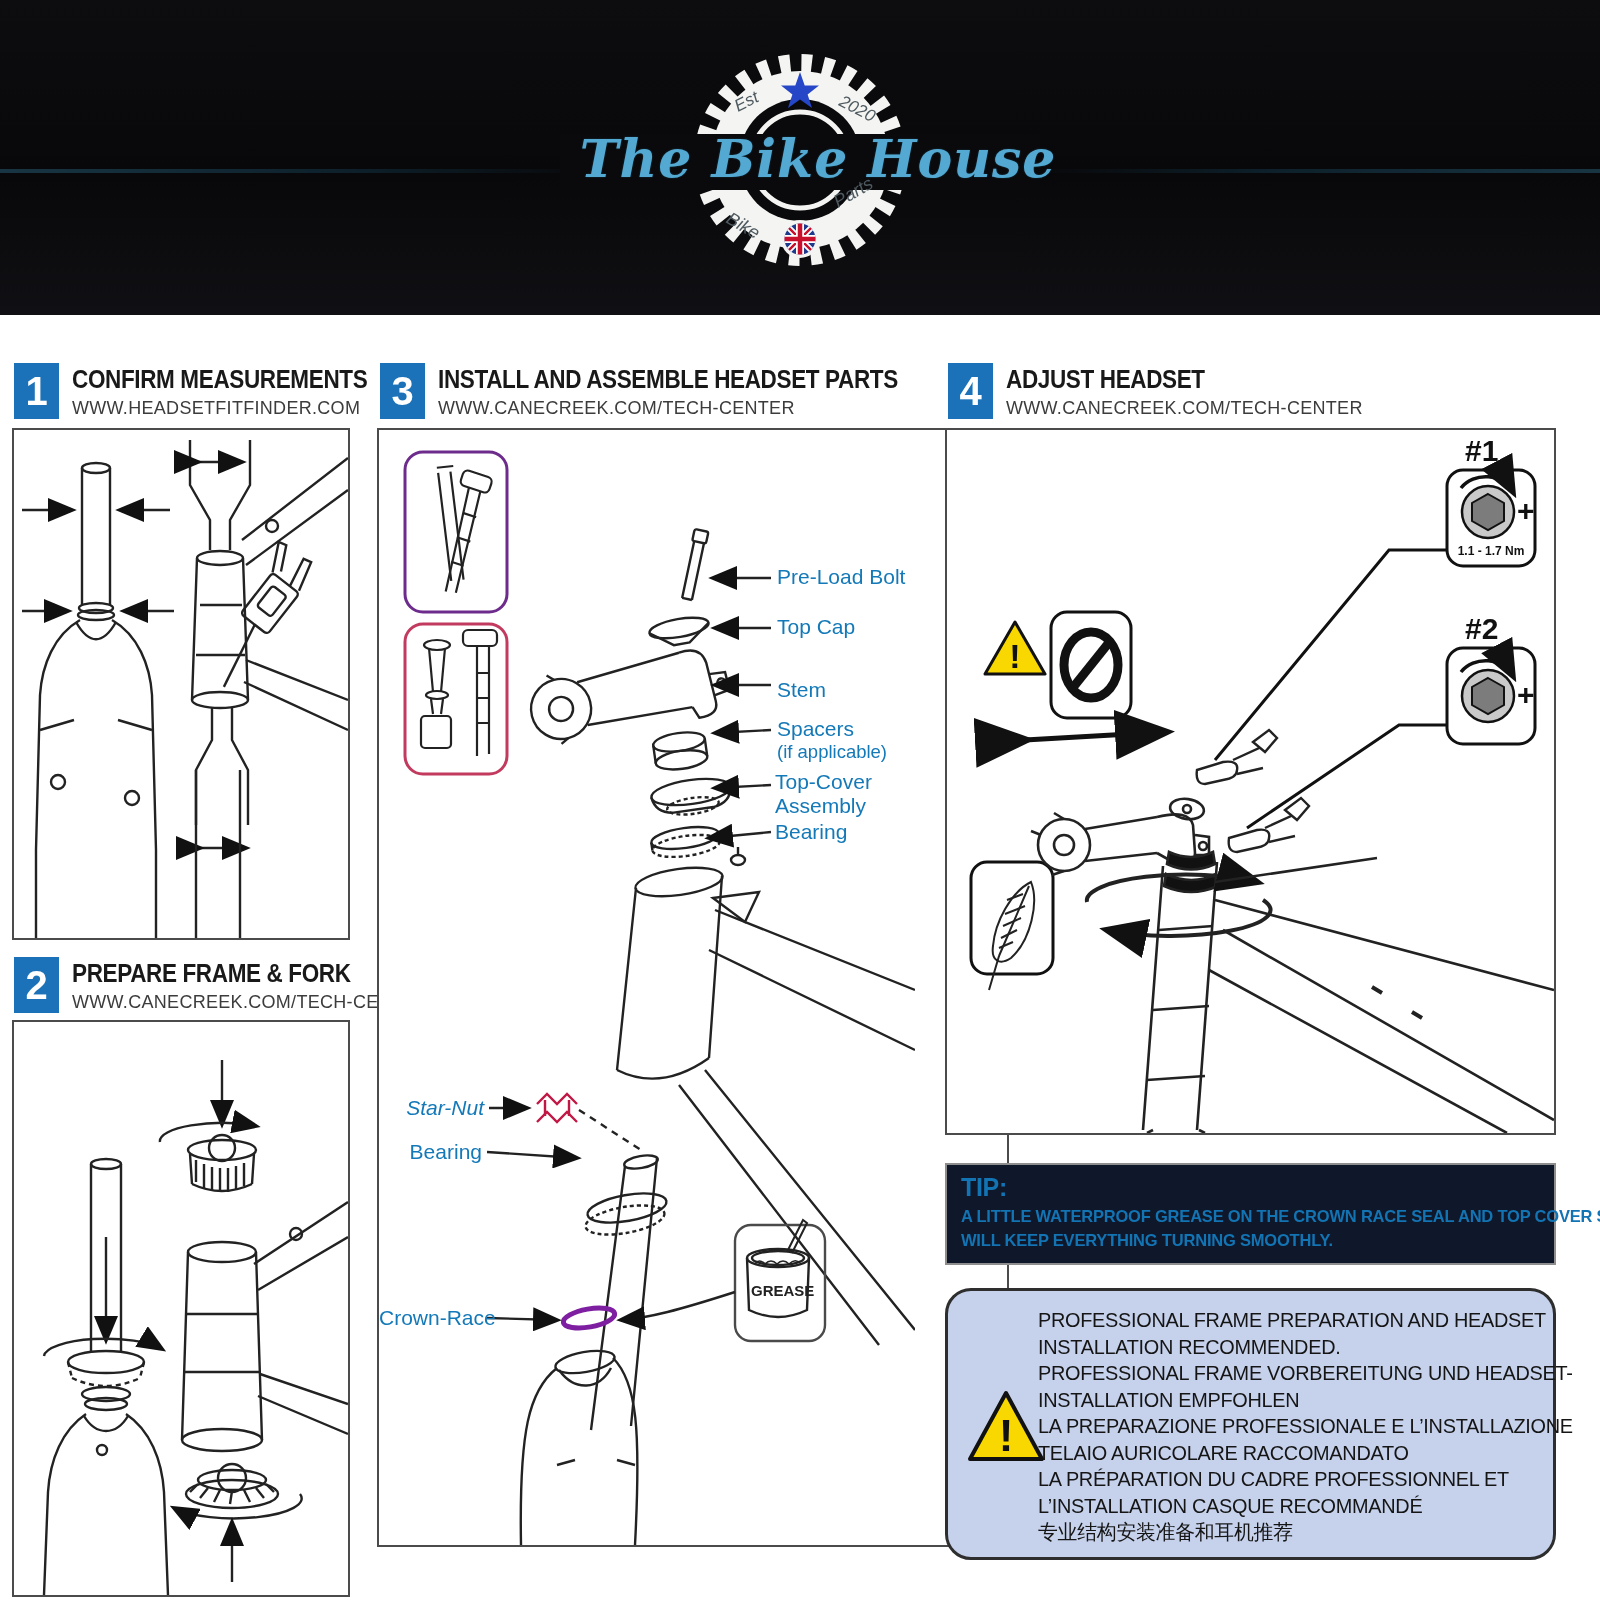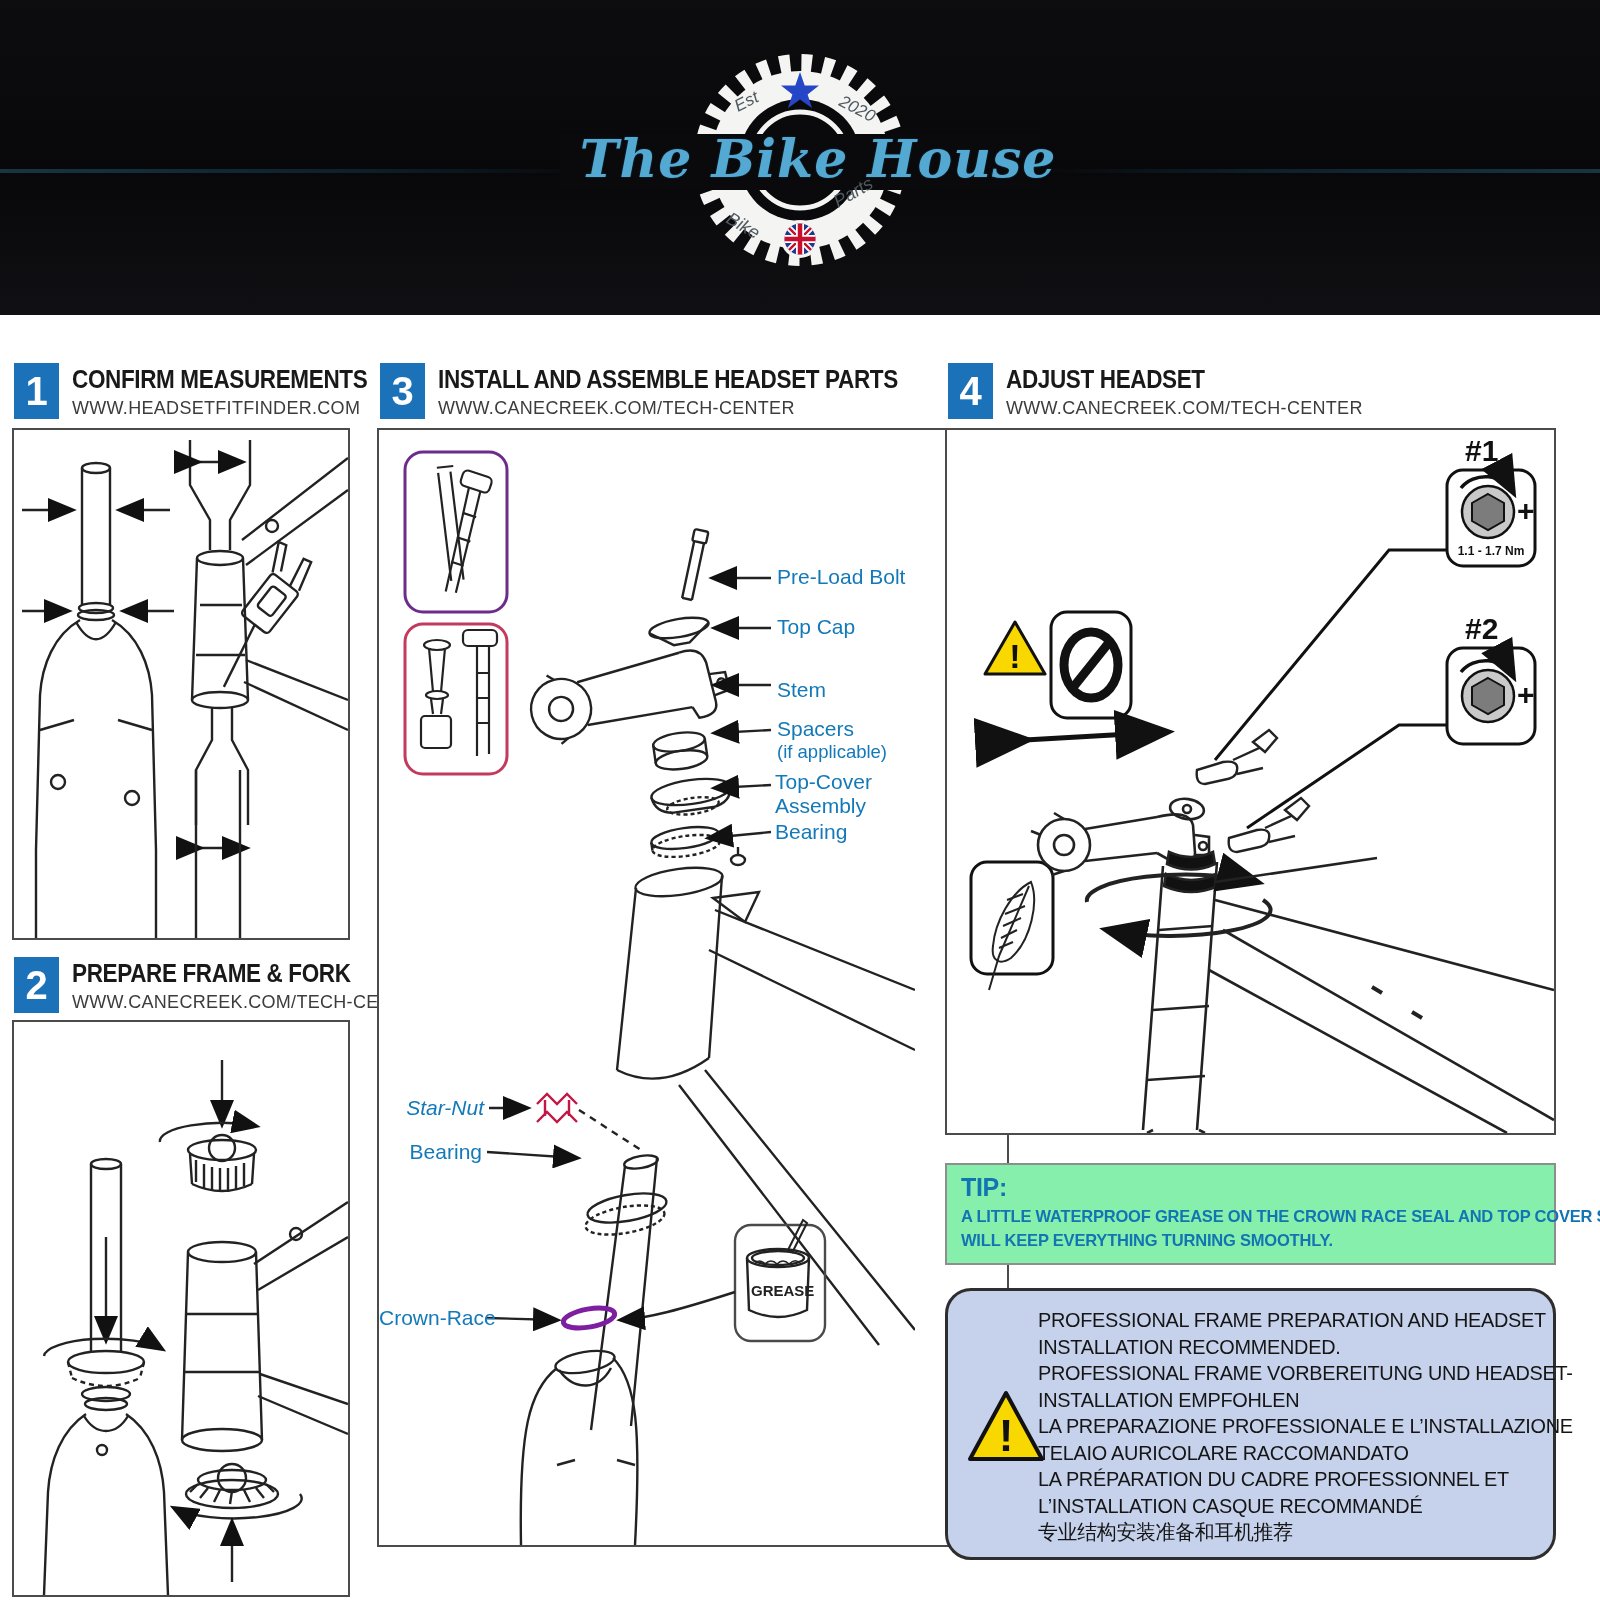--- a/index.html
+++ b/index.html
@@ -27,21 +27,21 @@
 
   
   .lbl { position:absolute; color:#1479b8; font-size:21px; font-weight:500; white-space:nowrap; }
   .lbl.small { font-size:18.5px; font-weight:400; }
   .lbl.right { text-align:right; }
 
   
   .stepnum { position:absolute; font-size:30px; font-weight:bold; color:#111; font-family:"Liberation Sans",sans-serif; }
 
   
-  .tipbox { position:absolute; left:945px; top:1163px; width:611px; height:102px; border:2px solid #8e8e8e; background:#86efac; padding:8px 14px; }
+  .tipbox { position:absolute; left:945px; top:1163px; width:611px; height:102px; border:2px solid #8e8e8e; background:#0f172a; padding:8px 14px; }
   .tiphead { color:#1374b4; font-size:25px; font-weight:bold; letter-spacing:-.3px; }
   .tipline { color:#1374b4; font-size:16.5px; font-weight:bold; letter-spacing:-.2px; margin-top:5px; white-space:nowrap; }
 
   
   .warnbox { position:absolute; left:945px; top:1288px; width:611px; height:272px; background:#c6d2ec;
              border:3px solid #2e2e2e; border-radius:26px; }
   .warnlines { position:absolute; left:90px; top:16px; }
   .warnline { color:#151515; font-size:20.5px; font-weight:500; letter-spacing:-.3px; line-height:26.5px; white-space:nowrap; transform:scaleX(.97); transform-origin:0 50%; }
   svg text { font-family:"Liberation Sans",sans-serif; }
 </style>

